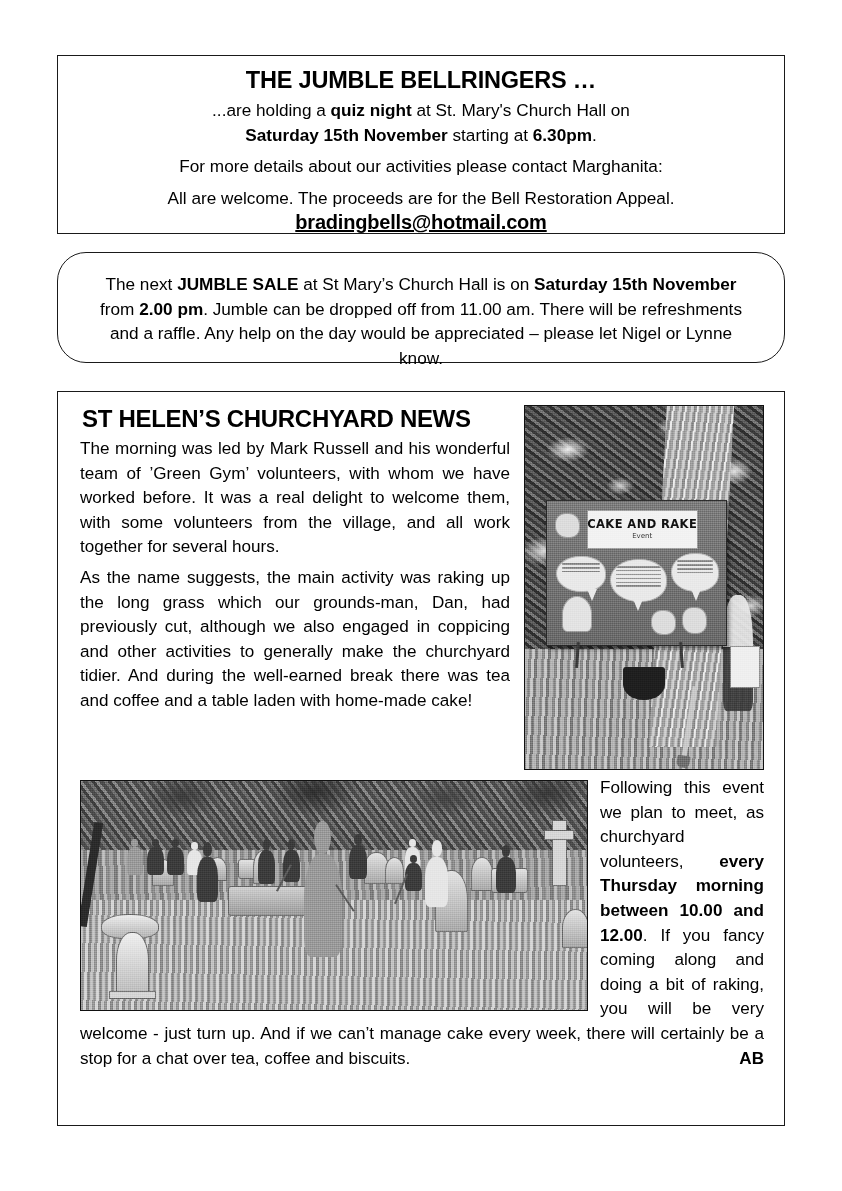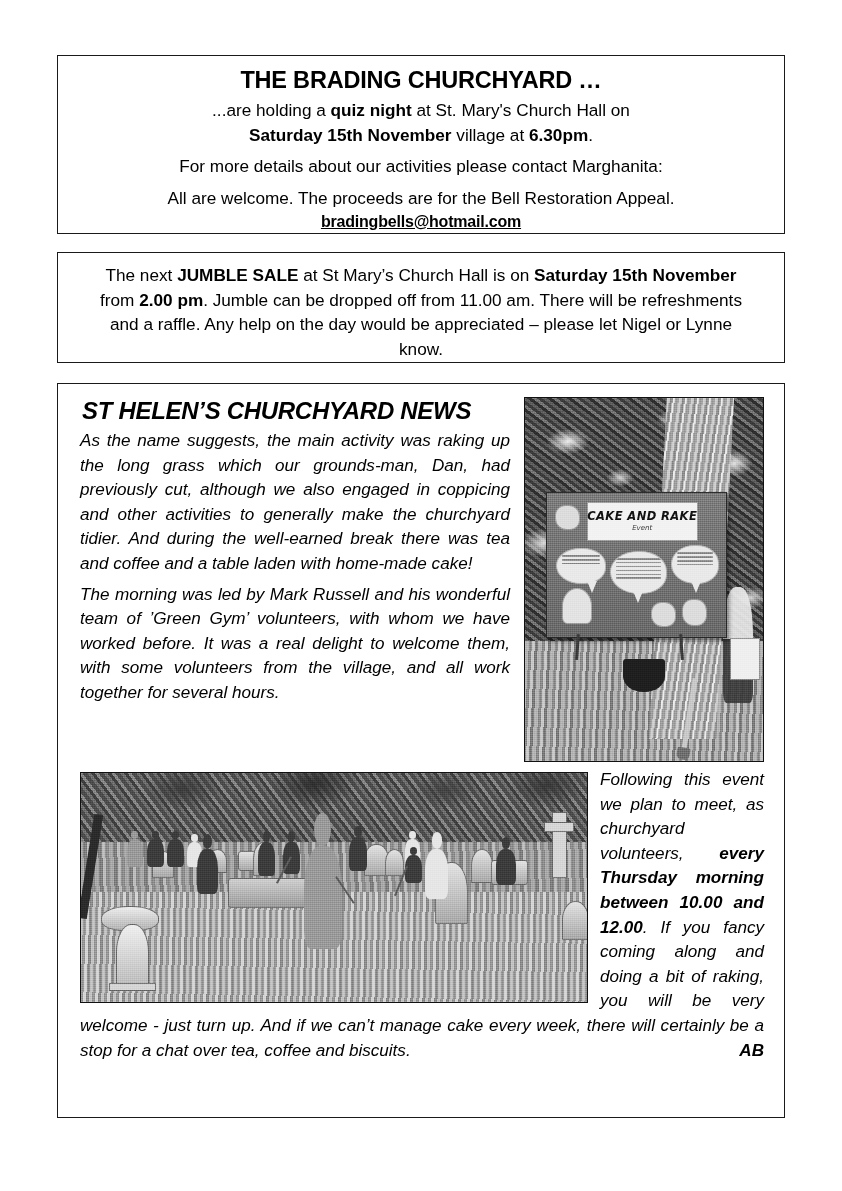--- a/index.html
+++ b/index.html
@@ -48,49 +48,49 @@
     margin-bottom: 3px;
   }
   .br-line {
     text-align: center;
     font-size: 17.2px;
     line-height: 24.5px;
   }
   .br-line.gap { margin-top: 7px; }
   .br-email {
     text-align: center;
-    font-size: 16px;
+    font-size: 20px;
     line-height: 24px;
     font-weight: bold;
     text-decoration: underline;
     letter-spacing: -0.2px;
   }
 
   
   #jumble-box {
     left: 57px;
     top: 252px;
     width: 728px;
     height: 111px;
-    padding: 10px 40px 5px 40px;
+    padding: 19px 40px 5px 40px;
+    border-radius: 29px;
   }
   .jumble-text {
     text-align: center;
     font-size: 17.2px;
     line-height: 24.6px;
   }
 
   
   #article-box {
     left: 57px;
-    top: 383px;
+    top: 391px;
     width: 728px;
     height: 735px;
     padding: 10px 20px 8px 22px;
-    font-style: italic;
   }
   .art-title {
     font-weight: bold;
     font-size: 24px;
     letter-spacing: -0.3px;
     line-height: 30px;
     margin: 2px 0 3px 2px;
   }
   .art-p {
     font-size: 17.1px;
@@ -382,25 +382,25 @@
     border: 1px solid #6c6c6c;
     border-radius: 3px;
   }
 </style>
 </head>
 <body>
 
 <div class="page">
 
   <div class="box" id="bellringers-box">
-    <div class="br-title">THE BRADING CHURCHYARD …</div>
+    <div class="br-title">THE JUMBLE BELLRINGERS …</div>
 
     <div class="br-line"><span>...are holding a </span><b>quiz night</b><span> at St. Mary's Church Hall on</span></div>
 
-    <div class="br-line"><b>Saturday 15th November</b><span> village at </span><b>6.30pm</b><span>.</span></div>
+    <div class="br-line"><b>Saturday 15th November</b><span> starting at </span><b>6.30pm</b><span>.</span></div>
 
     <div class="br-line gap">For more details about our activities please contact Marghanita:</div>
     <div class="br-line gap">All are welcome. The proceeds are for the Bell Restoration Appeal.</div>
     <div class="br-email">bradingbells@hotmail.com</div>
   </div>
 
   <div class="box" id="jumble-box">
     <div class="jumble-text"><span>The next </span><b>JUMBLE SALE</b><span> at St Mary’s Church Hall is on </span><b>Saturday 15th November</b><span> from </span><b>2.00 pm</b><span>. Jumble can be dropped off from 11.00 am. There will be refreshments and a raffle. Any help on the day would be appreciated – please let Nigel or Lynne know.</span></div>
   </div>
 
@@ -455,23 +455,23 @@
 
       <div class="ph-layer t-bucket"></div>
       <div class="ph-layer t-spade"></div>
       <div class="ph-layer t-paper"></div>
       <div class="ph-layer grain"></div>
     </div>
 
     <div class="art-title">ST HELEN’S CHURCHYARD NEWS</div>
 
 
+    <p class="art-p">The morning was led by Mark Russell and his wonderful team of ’Green Gym’ volunteers, with whom we have worked before. It was a real delight to welcome them, with some volunteers from the village, and all work together for several hours.</p>
+
     <p class="art-p">As the name suggests, the main activity was raking up the long grass which our grounds-man, Dan, had previously cut, although we also engaged in coppicing and other activities to generally make the churchyard tidier. And during the well-earned break there was tea and coffee and a table laden with home-made cake!</p>
-
-    <p class="art-p">The morning was led by Mark Russell and his wonderful team of ’Green Gym’ volunteers, with whom we have worked before. It was a real delight to welcome them, with some volunteers from the village, and all work together for several hours.</p>
 
     <div class="clearfix"></div>
 
     <div class="photo-bottom">
       <div class="ph-layer c-sky"></div>
       <div class="ph-layer c-mid"></div>
       <div class="ph-layer c-grass"></div>
 
       <div class="ph-layer c-pole"></div>
       <div class="ph-layer c-urn"></div>

